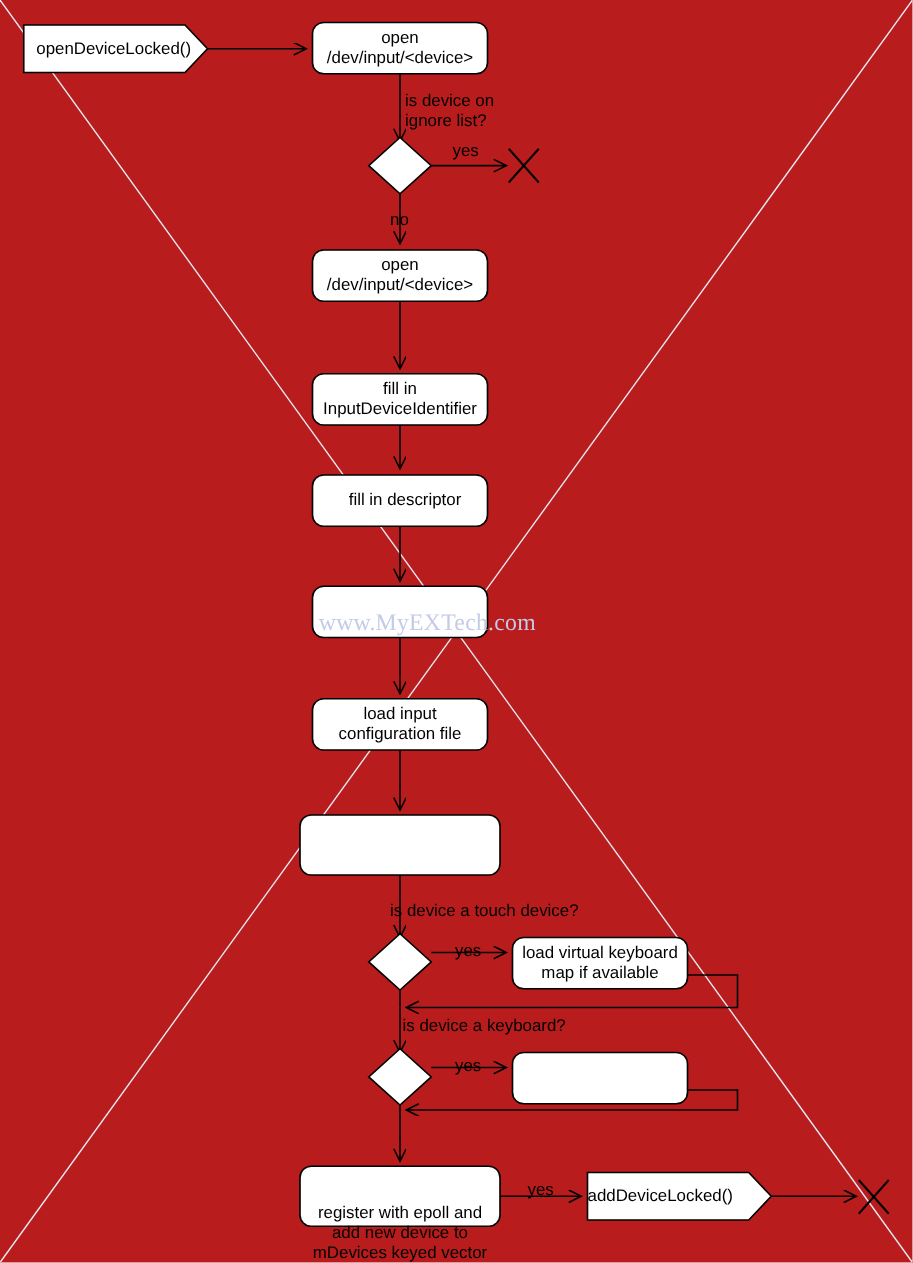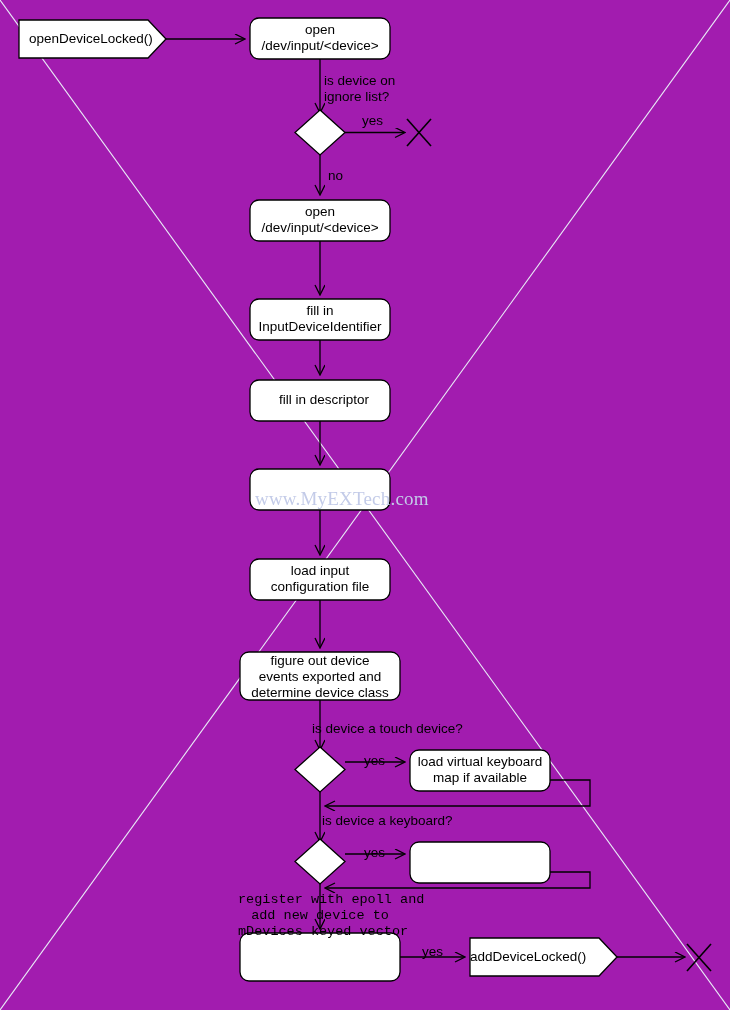--- a/index.html
+++ b/index.html
@@ -7,21 +7,21 @@
     padding: 0;
     background: #ffffff;
   }
   body {
     font-family: "Liberation Sans", sans-serif;
   }
   #canvas {
     position: relative;
     width: 730px;
     height: 1010px;
-    background: #a21caf;
+    background: #b91c1c;
     overflow: hidden;
   }
   #bg-lines {
     position: absolute;
     left: 0; top: 0;
     width: 730px;
     height: 1010px;
     pointer-events: none;
   }
   #flow-svg {
@@ -149,21 +149,21 @@
   <div class="node-text" style="left:250px; top:22px; width:140px;">
     <div>open</div>
     <div>/dev/input/&lt;device&gt;</div>
   </div>
 
   <div class="edge-label" style="left:324px; top:73px;">
     <div>is device on</div>
     <div>ignore list?</div>
   </div>
   <div class="edge-label" style="left:362px; top:113px;">yes</div>
-  <div class="edge-label" style="left:328px; top:168px;text-align:right;">no</div>
+  <div class="edge-label" style="left:312px; top:168px;text-align:right;">no</div>
 
   <div class="node-text" style="left:250px; top:204px; width:140px;">
     <div>open</div>
     <div>/dev/input/&lt;device&gt;</div>
   </div>
 
   <div class="node-text" style="left:248px; top:303px; width:144px;">
     <div>fill in</div>
     <div>InputDeviceIdentifier</div>
   </div>
@@ -171,39 +171,34 @@
   <div class="node-text" style="left:250px; top:392px; width:148px;">
     <div>fill in descriptor</div>
   </div>
 
 
   <div class="node-text" style="left:250px; top:563px; width:140px;">
     <div>load input</div>
     <div>configuration file</div>
   </div>
 
-  <div class="node-text" style="left:238px; top:653px; width:164px;">
-    <div>figure out device</div>
-    <div>events exported and</div>
-    <div>determine device class</div>
-  </div>
 
   <div class="edge-label" style="left:312px; top:721px;">is device a touch device?</div>
   <div class="edge-label" style="left:364px; top:753px;">yes</div>
 
   <div class="node-text" style="left:408px; top:754px; width:144px;">
     <div>load virtual keyboard</div>
     <div>map if available</div>
   </div>
 
   <div class="edge-label" style="left:322px; top:813px;">is device a keyboard?</div>
   <div class="edge-label" style="left:364px; top:845px;">yes</div>
 
 
-  <div class="node-text" style="left:238px; top:892px; width:164px;font-family:Liberation Mono, monospace;">
+  <div class="node-text" style="left:238px; top:962px; width:164px;">
     <div>register with epoll and</div>
     <div>add new device to</div>
     <div>mDevices keyed vector</div>
   </div>
 
   <div class="edge-label" style="left:422px; top:944px;">yes</div>
 
   <div class="node-text" style="left:470px; top:949px; width:140px; text-align:left; box-sizing:border-box;">addDeviceLocked()</div>
 
   <div class="watermark" style="left:255px; top:488px;">www.MyEXTech.com</div>

